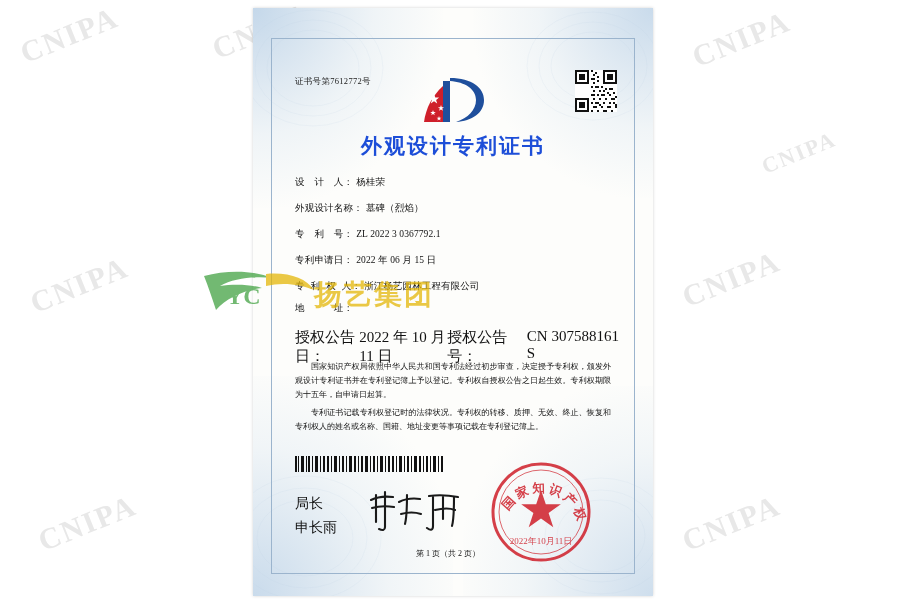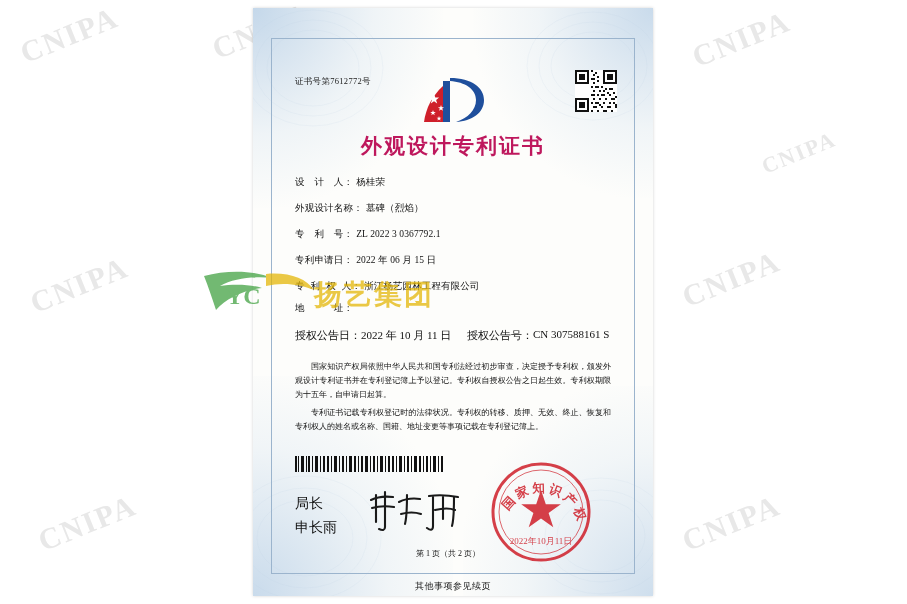--- a/index.html
+++ b/index.html
@@ -113,21 +113,21 @@
     height: 54px;
   }
   #doc-title {
     position: absolute;
     left: 0;
     right: 0;
     top: 124px;
     text-align: center;
     font-size: 21px;
     font-weight: bold;
-    color: #be185d;
+    color: #1d4ed8;
     letter-spacing: 2px;
     font-family: "Liberation Serif", serif;
   }
 
   .fields {
     position: absolute;
     left: 42px;
     top: 168px;
     right: 34px;
   }
@@ -145,21 +145,21 @@
   }
   .field-row .f-value {
     margin-left: 3px;
     letter-spacing: 0.1px;
   }
   .field-row.tight { margin-bottom: 9px; font-family: Liberation Mono, monospace; }
 
   .dual-row {
     display: flex;
     align-items: center;
-    font-size: 11px;
+    font-size: 15px;
     color: #111;
     font-family: "Liberation Serif", serif;
     margin-bottom: 13px;
   }
   .dual-row .col-a { width: 172px; display: flex; }
   .dual-row .col-b { display: flex; }
 
   .paragraphs {
     position: absolute;
     left: 42px;
@@ -470,21 +470,20 @@
           <polygon points="52,30 56.8,44.2 71.8,44.2 59.6,53 64.3,67.2 52,58.5 39.7,67.2 44.4,53 32.2,44.2 47.2,44.2" fill="#cf1f2a"></polygon>
           <path id="sealArc" d="M 16 58 A 38 38 0 0 1 88 58" fill="none"></path>
           <text font-size="12.5" fill="#cf1f2a" font-family="'Liberation Serif', serif" font-weight="bold" letter-spacing="3">
             <textPath href="#sealArc" startOffset="8%">国家知识产权局</textPath>
           </text>
           <text x="52" y="84" font-size="9" fill="#cf1f2a" font-family="'Liberation Serif', serif" text-anchor="middle">2022年10月11日</text>
         </g>
       </svg>
 
       <div id="page-num">第 1 页（共 2 页）</div>
-      <div id="footer-note">其他事项参见续页</div>
     </div>
   </div>
 
   <svg id="company-wm" viewBox="0 0 330 52">
     <g opacity="0.72">
       <path d="M8 8 C30 2 58 2 76 10 C60 8 38 10 24 18 C36 16 54 16 66 20 C48 22 30 30 20 42 C16 30 12 18 8 8 Z" fill="#3c9f3c"></path>
       <path d="M70 6 C92 4 110 10 118 22 C104 16 86 14 70 18 Z" fill="#e3b500"></path>
       <text x="30" y="36" font-size="24" font-weight="bold" fill="#3c9f3c" font-family="'Liberation Serif', serif">YC</text>
       <text x="118" y="36" font-size="28" font-weight="bold" fill="#e3b500" font-family="'Liberation Serif', serif" letter-spacing="2">扬艺集团</text>
     </g>

